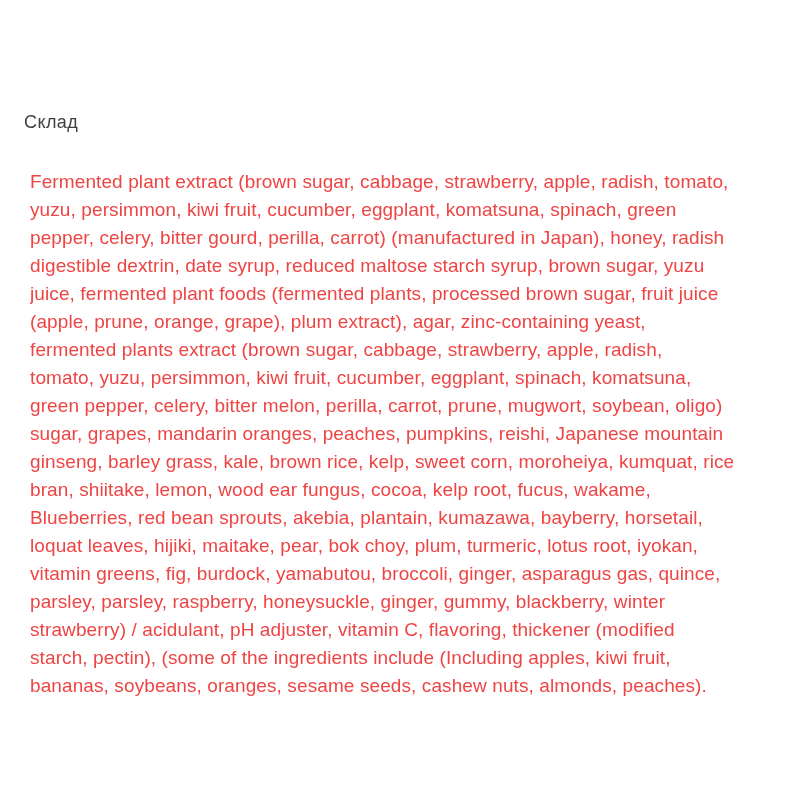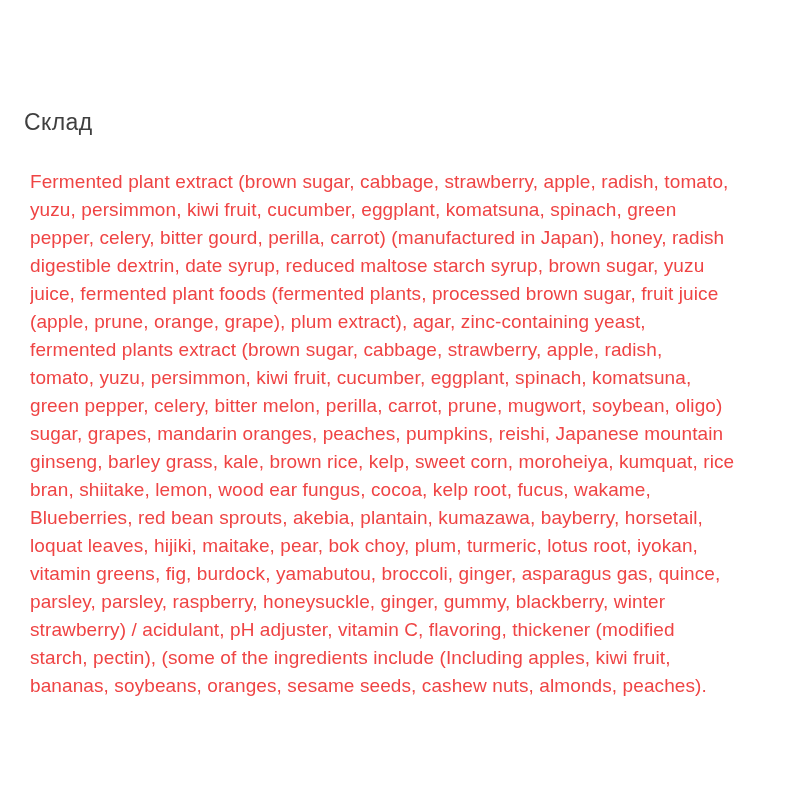--- a/index.html
+++ b/index.html
@@ -17,21 +17,21 @@
   .page {
     position: absolute;
     inset: 0;
     background: #ffffff;
   }
   .heading {
     position: absolute;
     left: 24px;
     top: 107px;
     margin: 0;
-    font-size: 23px;
+    font-size: 18px;
     line-height: 30px;
     font-weight: 500;
     letter-spacing: 0.4px;
     color: #3f3f3f;
   }
   .ingredients {
     position: absolute;
     left: 24px;
     top: 162px;
     width: 776px;

